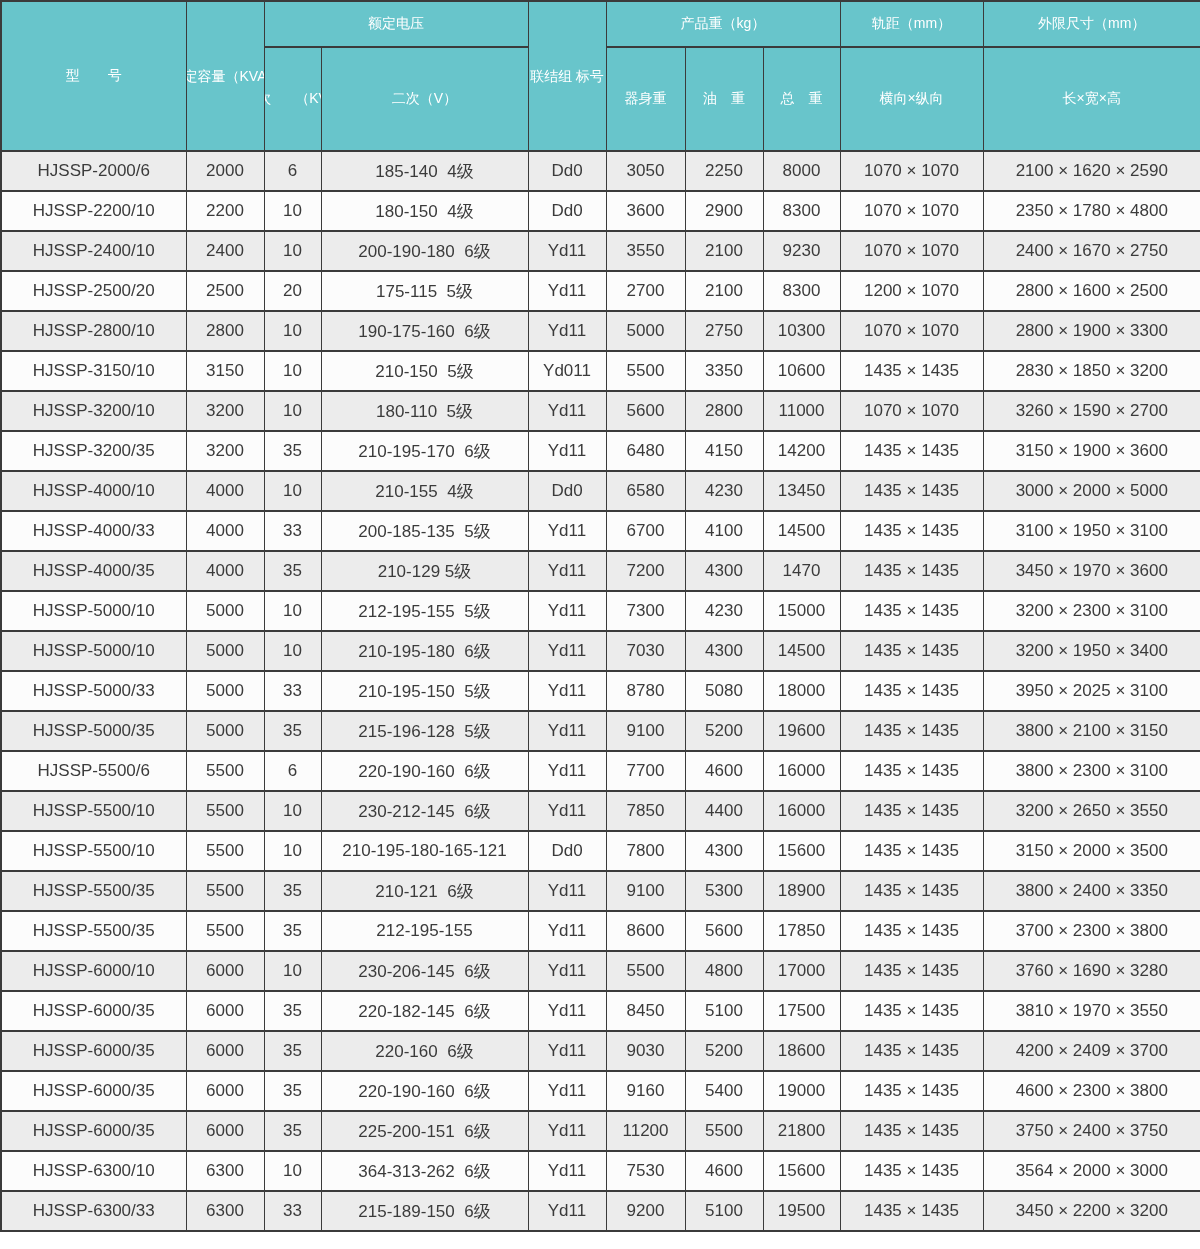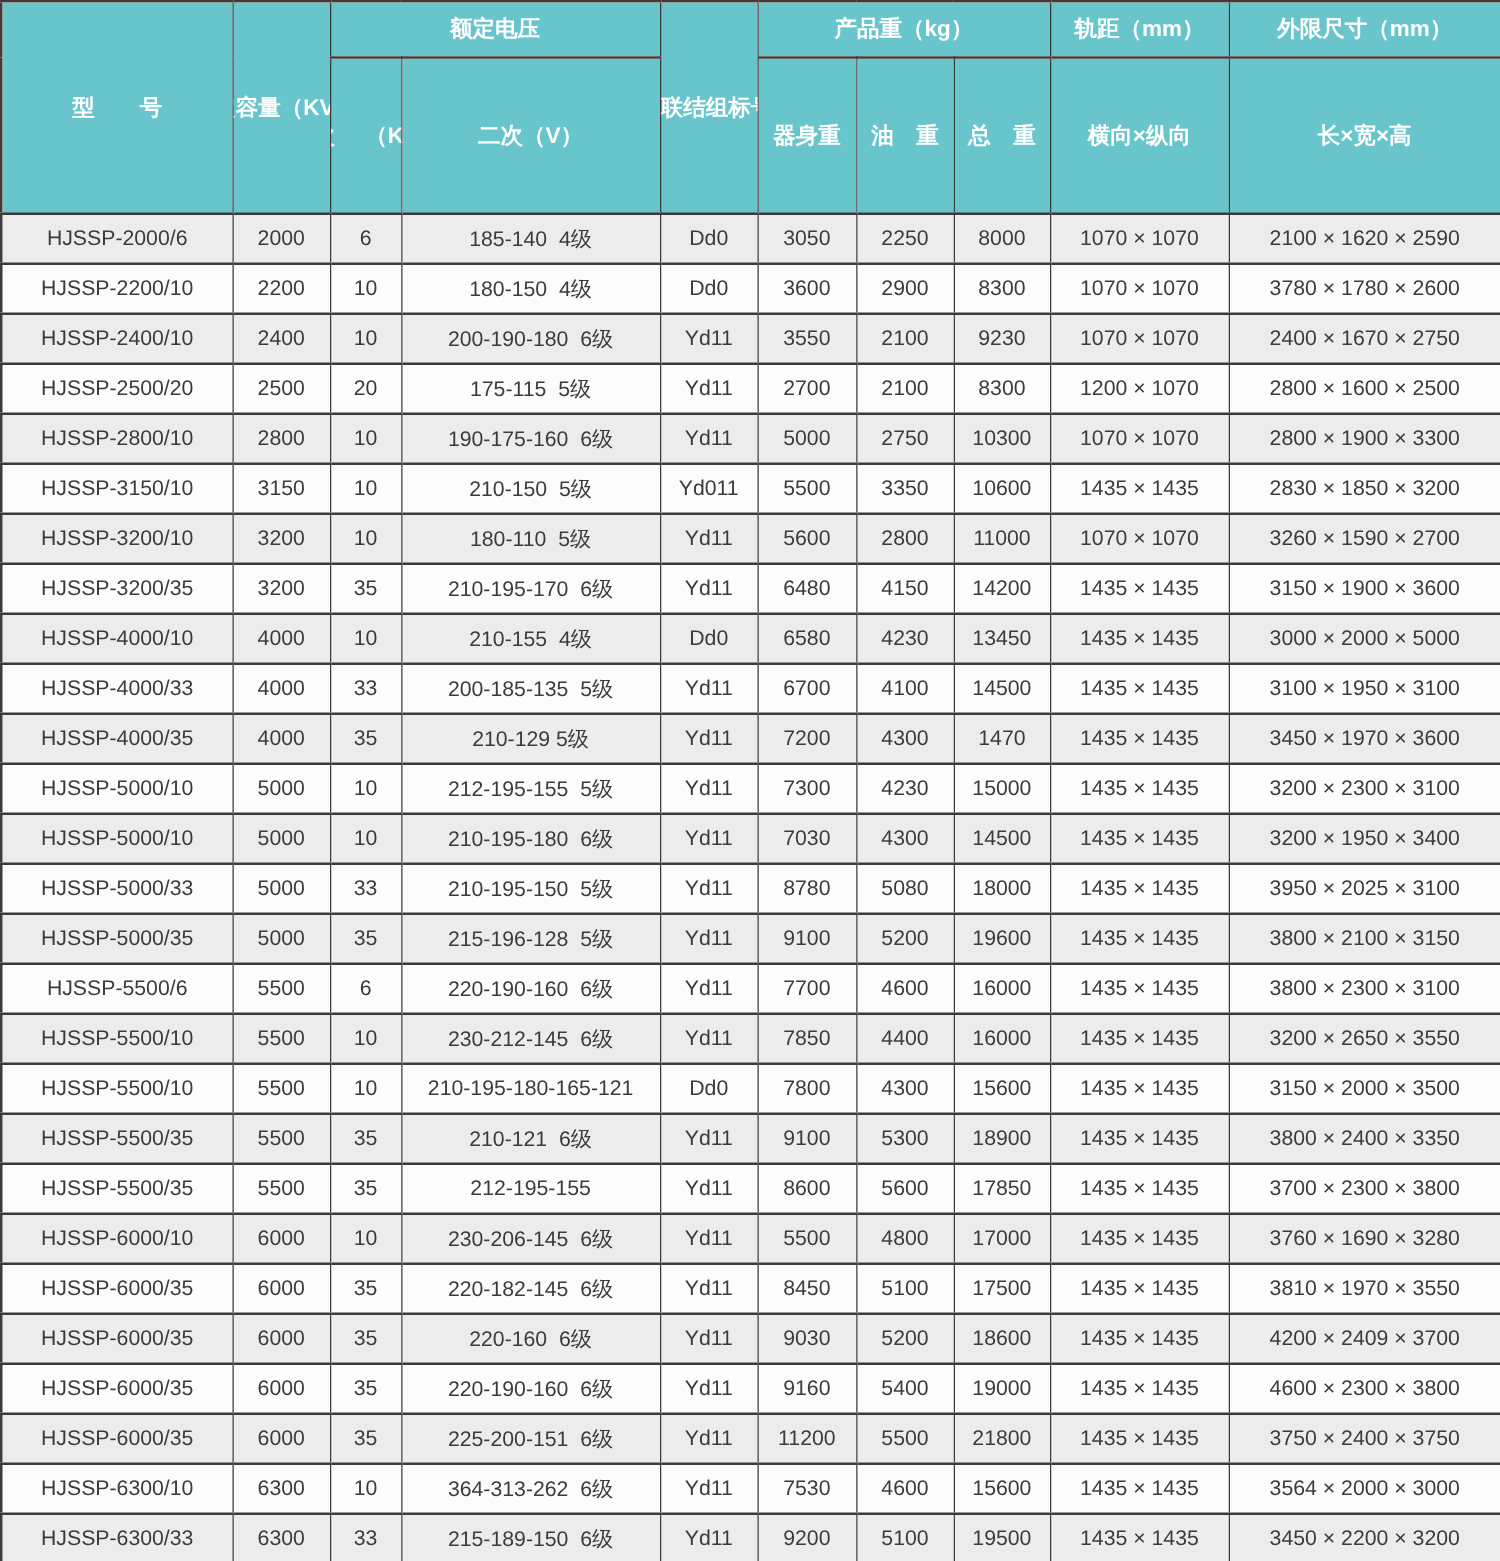--- a/index.html
+++ b/index.html
@@ -27,22 +27,22 @@
     border-bottom-width: 2px;
     padding: 0;
     overflow: hidden;
     text-align: center;
     vertical-align: middle;
     white-space: pre;
   }
   .spec thead th {
     background: var(--header-bg);
     color: var(--header-text);
-    font-weight: bold;
-    font-size: 18px;
+    font-weight: normal;
+    font-size: 14px;
     text-align: center;
   }
   tr.h1 { height: 38px; }
   tr.h2 { height: 50px; }
   .spec tbody tr { height: 40px; border-radius: 11px; }
   .spec tbody td {
     font-size: 17px;
     color: var(--text);
   }
   .spec tbody tr.odd  { background: var(--row-odd); }
@@ -129,21 +129,21 @@
       <tr class="even">
     <td>HJSSP-2200/10</td>
     <td>2200</td>
     <td>10</td>
     <td>180-150  4级</td>
     <td>Dd0</td>
     <td>3600</td>
     <td>2900</td>
     <td>8300</td>
     <td>1070 × 1070</td>
-    <td>3780 × 1780 × 2600</td>
+    <td>2350 × 1780 × 4800</td>
   </tr>
       <tr class="odd">
     <td>HJSSP-2400/10</td>
     <td>2400</td>
     <td>10</td>
     <td>200-190-180  6级</td>
     <td>Yd11</td>
     <td>3550</td>
     <td>2100</td>
     <td>9230</td>

